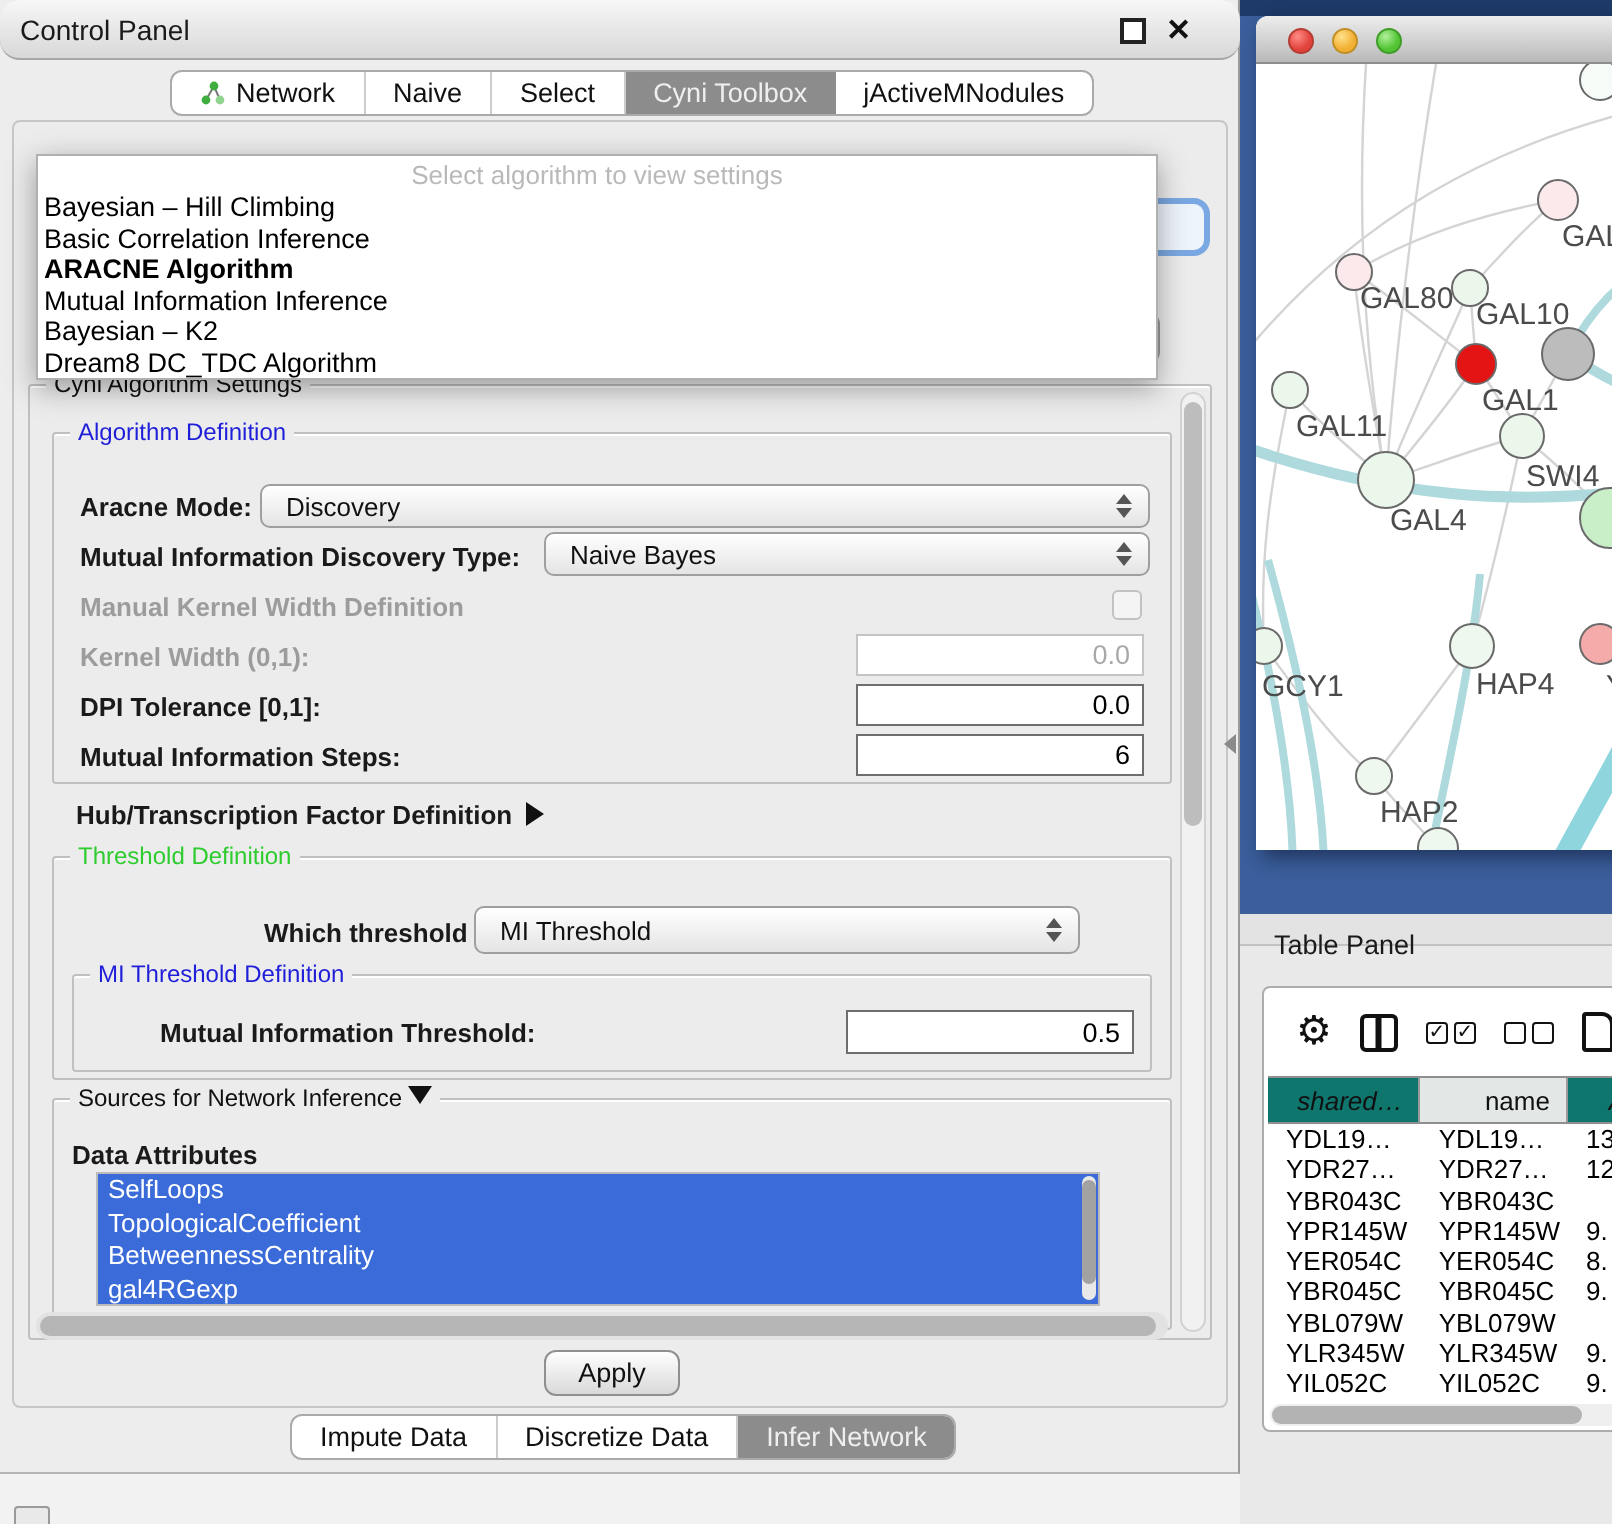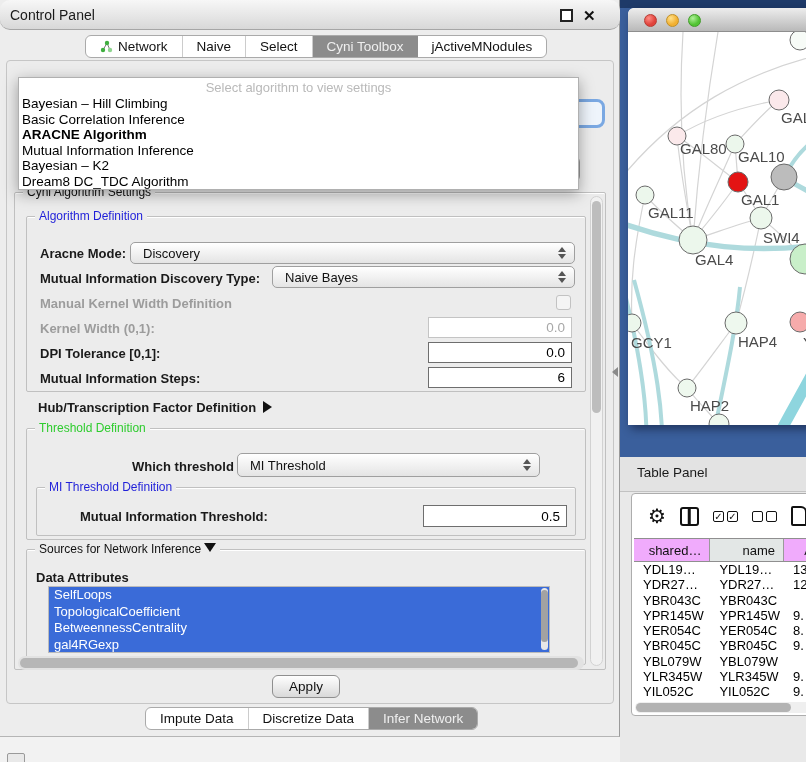--- a/index.html
+++ b/index.html
@@ -133,42 +133,42 @@
   #tl-red { left:16px; background:radial-gradient(circle at 35% 30%, #ff8c85, #e0433c 60%);
     border:1px solid #b63b33; }
   #tl-yellow { left:38px; background:radial-gradient(circle at 35% 30%, #ffe08a, #f2b032 60%);
     border:1px solid #c08f25; }
   #tl-green { left:60px; background:radial-gradient(circle at 35% 30%, #b0f09a, #52c433 60%);
     border:1px solid #3f9c27; }
   #net-canvas { left:0; top:24px; width:200px; height:393px; }
 
   
   #table-panel { left:620px; top:457px; width:186px; height:305px; background:#e9e9e9; }
-  #tp-titlebar { left:0; top:0; width:186px; height:35px; background:#e3e3e3;
+  #tp-titlebar { left:0; top:0; width:186px; height:16px; background:#e3e3e3;
     border-bottom:1px solid #c2c2c2; }
   #tp-title { left:17px; top:8px; font-size:13.5px; color:#1a1a1a; }
   #tp-body { left:11px; top:36px; width:190px; height:223px; background:#fff;
     border:1px solid #ADADAD; border-radius:4px; overflow:hidden; }
 
   #tp-toolbar { left:0; top:0; width:190px; height:44px; display:flex; align-items:center;
     gap:14px; padding-left:16px; }
   #gear-glyph { font-size:20px; color:#111; line-height:20px; }
   #splitcol { width:19px; height:19px; border:2.5px solid #111; border-radius:3px; position:relative; }
   #splitcol::after { content:""; position:absolute; left:50%; top:0; width:2.5px; height:100%;
     background:#111; transform:translateX(-50%); }
   .cb-pair { display:flex; gap:3px; }
   .mini-cb { width:11px; height:11px; border:1.5px solid #111; border-radius:2px;
     font-size:10px; line-height:9px; text-align:center; color:#111; }
   #doc-icon { width:16px; height:20px; border:2px solid #111; border-radius:2px 6px 2px 2px; }
 
   #tp-table { left:2px; top:44px; width:188px; }
   .thead { display:flex; height:24px; border-top:1px solid #8f8f8f; border-bottom:1px solid #8f8f8f; }
   .th { border-right:1px solid #9a9a9a; font-size:13px; color:#111; display:flex;
     align-items:center; justify-content:flex-end; padding-right:8px; }
-  .th.blue { background:#f0abfc; }
+  .th.blue { background:#0f766e;font-style:italic; }
   .th.gray { background:#e3e7e6; }
   .trow { display:flex; height:15.3px; font-size:13px; color:#000; }
   .td { padding-left:9px; white-space:nowrap; overflow:hidden; }
   #tp-rows { height:138px; overflow:hidden; }
   #tp-hscroll { position:absolute; left:3px; top:208px; width:182px; height:11px;
     background:#efefef; border-radius:6px; }
   #tp-hthumb { position:absolute; left:1px; top:1px; width:155px; height:9px;
     background:#b3b3b3; border-radius:5px; }
 
   svg text { font-family:"Liberation Sans", sans-serif; }

